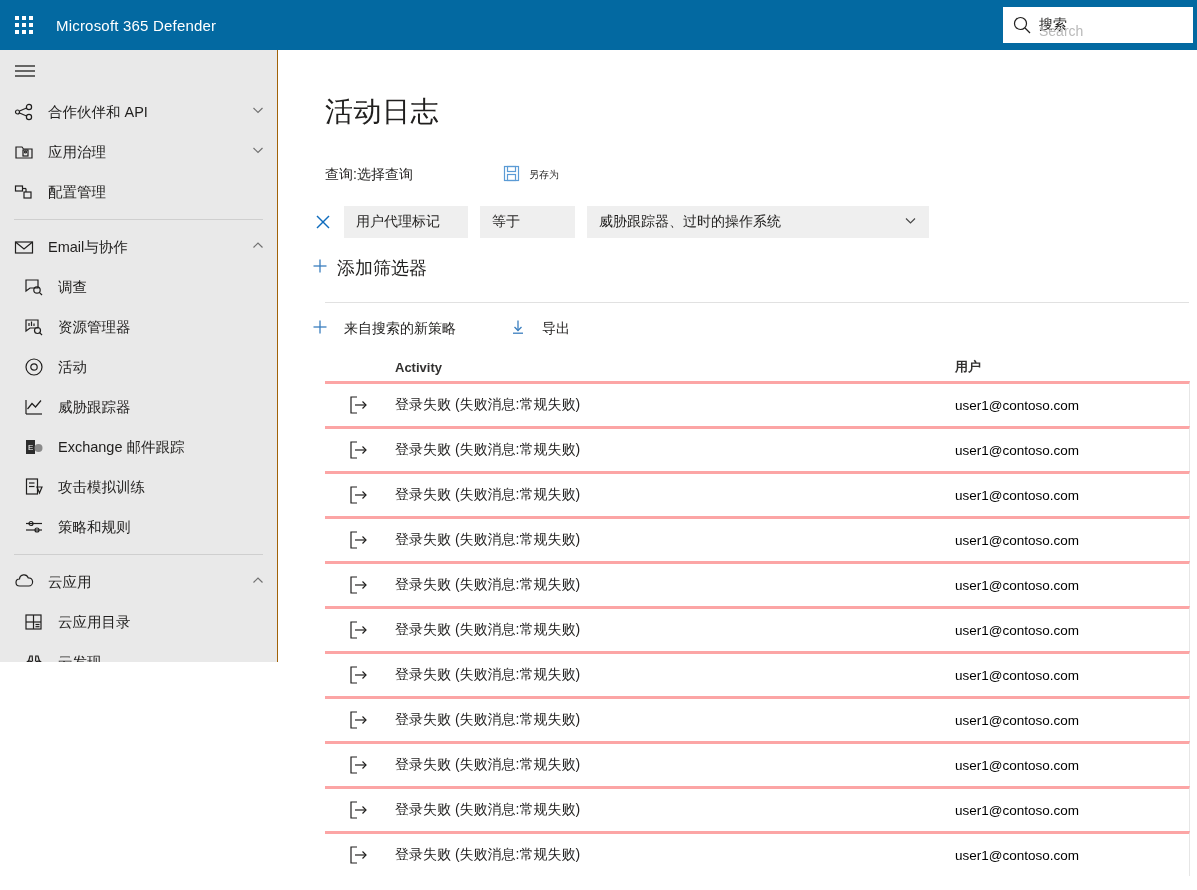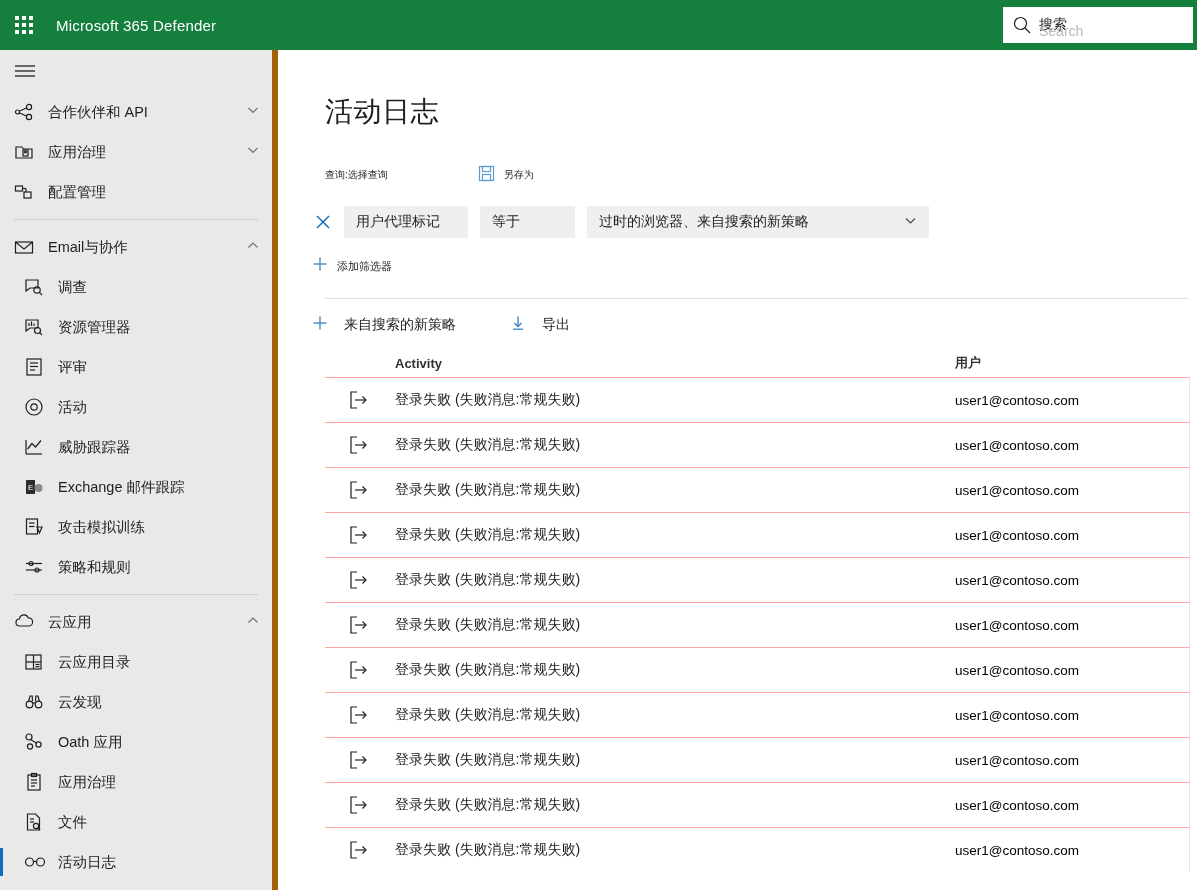--- a/index.html
+++ b/index.html
@@ -8,21 +8,21 @@
     font-family: "Liberation Sans", "DejaVu Sans", sans-serif;
     background: #ffffff;
     overflow: hidden;
   }
   #app { position: relative; width: 1197px; height: 890px; }
 
   
   .topbar {
     position: absolute; top: 0; left: 0;
     width: 1197px; height: 50px;
-    background: #15803d;
+    background: #0369a1;
     display: flex; align-items: center;
   }
   .waffle {
     width: 48px; height: 50px;
     display: flex; align-items: center; justify-content: center;
     cursor: pointer;
   }
   .waffle-grid {
     display: grid;
     grid-template-columns: repeat(3, 4px);
@@ -48,23 +48,23 @@
     font-size: 14px; color: #252423; line-height: 20px;
   }
   .search-ph-en {
     position: absolute; left: 0; top: 7px;
     font-size: 14px; color: #b9b9b9; line-height: 20px;
   }
 
   
   .sidebar {
     position: absolute; top: 50px; left: 0;
-    width: 278px; height: 840px;
+    width: 278px; height: 612px;
     background: #e9e9e9;
-    border-right: 6px solid #a16207;
+    border-right: 1px solid #a16207;
     overflow: hidden;
   }
   .hamburger {
     height: 42px; display: flex; align-items: center;
     padding-left: 14px; cursor: pointer;
   }
   .hamburger svg { display: block; }
   .nav-item {
     height: 40px;
     display: flex; align-items: center;
@@ -101,21 +101,21 @@
   }
   .page-title {
     font-size: 28px; color: #201f1e;
     margin: 43px 0 0 46px; font-weight: normal;
     letter-spacing: .5px;
   }
   .query-row {
     display: flex; align-items: center;
     margin: 33px 0 0 46px; height: 22px;
   }
-  .query-label { font-size: 10px; color: #201f1e; }
+  .query-label { font-size: 14px; color: #201f1e; }
   .saveas {
     display: flex; align-items: center; margin-left: 90px;
     cursor: pointer;
   }
   .saveas .txt { font-size: 10px; color: #201f1e; margin-left: 9px; }
 
   .filter-row {
     display: flex; align-items: center;
     margin: 20px 0 0 33px;
   }
@@ -133,21 +133,21 @@
   .fbox.field { width: 124px; }
   .fbox.op { width: 95px; margin-left: 12px; }
   .fbox.val {
     width: 342px; margin-left: 12px;
     justify-content: space-between;
   }
   .addfilter {
     display: flex; align-items: center;
     margin: 18px 0 0 33px; cursor: pointer;
   }
-  .addfilter .txt { font-size: 11px; color: #201f1e; margin-left: 9px; }
+  .addfilter .txt { font-size: 18px; color: #201f1e; margin-left: 9px; }
 
   .divider-h { height: 1px; background: #e1e1e1; margin: 22px 8px 0 46px; }
 
   .toolbar {
     display: flex; align-items: center;
     margin: 16px 0 0 33px;
   }
   .tb-btn { display: flex; align-items: center; cursor: pointer; }
   .tb-btn .txt { font-size: 14px; color: #201f1e; margin-left: 16px; }
   .tb-btn + .tb-btn { margin-left: 54px; }
@@ -155,21 +155,21 @@
   
   .table { margin: 14px 7px 0 46px; }
   .thead {
     display: flex; align-items: center; height: 28px;
     font-size: 13px; color: #323130;
   }
   .th-activity { margin-left: 70px; width: 560px; font-weight: bold; }
   .th-user { width: 200px; font-weight: bold; }
   .trow {
     display: flex; align-items: center; height: 45px;
-    border-top: 1px solid #fca5a5;
+    border-top: 3px solid #fca5a5;
     border-right: 1px solid #e6e6e6;
     cursor: pointer;
   }
   .td-ico {
     width: 70px; flex: 0 0 70px;
     display: flex; align-items: center; justify-content: center;
   }
   .td-activity { width: 560px; font-size: 14px; color: #201f1e; }
   .td-user { width: 200px; font-size: 13.5px; color: #000000; }
 </style>
@@ -288,32 +288,20 @@
             <svg width="20" height="20" viewBox="0 0 20 20">
               <path d="M2 3 h12 v8 h-8 l-4 3 z" fill="none" stroke="#201f1e" stroke-width="1.2"></path>
               <line x1="5" y1="9" x2="5" y2="6" fill="none" stroke="#201f1e" stroke-width="1.2"></line>
               <line x1="7.5" y1="9" x2="7.5" y2="4.5" fill="none" stroke="#201f1e" stroke-width="1.2"></line>
               <line x1="10" y1="9" x2="10" y2="6.5" fill="none" stroke="#201f1e" stroke-width="1.2"></line>
               <circle cx="13.5" cy="13.5" r="3" fill="none" stroke="#201f1e" stroke-width="1.2"></circle>
               <line x1="15.6" y1="15.6" x2="18" y2="18" fill="none" stroke="#201f1e" stroke-width="1.2"></line>
             </svg>
           </span>
           <span class="label">资源管理器</span>
-          <span class="chev"></span>
-        </div>
-        <div class="nav-item child">
-          <span class="ico">
-            <svg width="20" height="20" viewBox="0 0 20 20">
-              <rect x="3" y="2" width="14" height="16" fill="none" stroke="#201f1e" stroke-width="1.2"></rect>
-              <line x1="6" y1="6" x2="14" y2="6" fill="none" stroke="#201f1e" stroke-width="1.2"></line>
-              <line x1="6" y1="9.5" x2="14" y2="9.5" fill="none" stroke="#201f1e" stroke-width="1.2"></line>
-              <line x1="6" y1="13" x2="11" y2="13" fill="none" stroke="#201f1e" stroke-width="1.2"></line>
-            </svg>
-          </span>
-          <span class="label">评审</span>
           <span class="chev"></span>
         </div>
         <div class="nav-item child">
           <span class="ico">
             <svg width="20" height="20" viewBox="0 0 20 20">
               <circle cx="10" cy="10" r="8" fill="none" stroke="#201f1e" stroke-width="1.2"></circle>
               <circle cx="10" cy="10" r="3.2" fill="none" stroke="#201f1e" stroke-width="1.2"></circle>
             </svg>
           </span>
           <span class="label">活动</span>
@@ -476,21 +464,21 @@
     <div class="filter-row">
       <span class="filter-x">
         <svg width="14" height="14" viewBox="0 0 14 14">
           <line x1="1" y1="1" x2="13" y2="13" stroke="#0f6cbd" stroke-width="1.4"></line>
           <line x1="13" y1="1" x2="1" y2="13" stroke="#0f6cbd" stroke-width="1.4"></line>
         </svg>
       </span>
       <span class="fbox field">用户代理标记</span>
       <span class="fbox op">等于</span>
       <span class="fbox val">
-        <span>过时的浏览器、来自搜索的新策略</span>
+        <span>威胁跟踪器、过时的操作系统</span>
         <span>
           <svg width="13" height="13" viewBox="0 0 13 13">
             <polyline points="2,4.5 6.5,9 11,4.5" fill="none" stroke="#4a4a4a" stroke-width="1.2"></polyline>
           </svg>
         </span>
       </span>
     </div>
 
     <div class="addfilter">
       <span>

